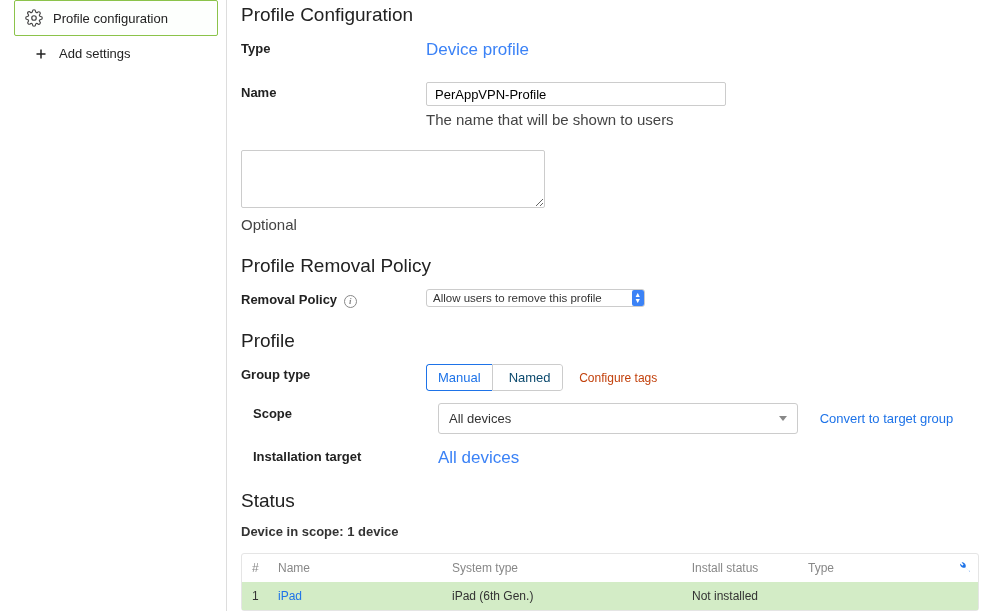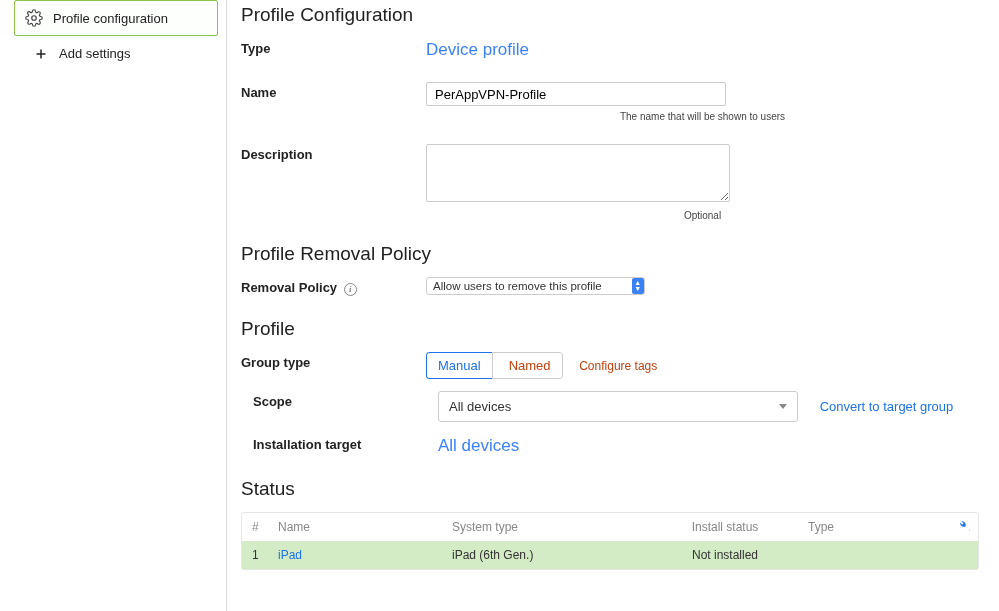--- a/index.html
+++ b/index.html
@@ -14,30 +14,30 @@
 .main { flex: 1; padding: 4px 20px 20px 14px; }
 h2 { font-size: 19px; font-weight: 400; color: #222; margin-bottom: 12px; }
 .section { margin-bottom: 22px; }
 .field-row { display: flex; margin-bottom: 8px; }
 .field-label-col { width: 185px; padding-top: 3px; }
 .field-label { font-size: 13px; font-weight: 600; color: #222; }
 .field-value-col { flex: 1; }
 .field-value-static { font-size: 17px; color: #3b82f6; padding-top: 2px; display: inline-block; }
 .text-input { width: 300px; padding: 4px 8px; border: 1px solid #ccc; border-radius: 2px; font-size: 13px; height: 24px; line-height: 14px; }
 .textarea-input { width: 304px; height: 58px; padding: 4px 8px; border: 1px solid #ccc; border-radius: 2px; font-size: 13px; resize: both; }
-.helper { font-size: 10px; color: #444; margin-top: 5px; text-align: center; }
+.helper { font-size: 15px; color: #444; margin-top: 5px; }
 .select-like { display: inline-flex; align-items: center; border: 1px solid #ccc; border-radius: 3px; height: 18px; background: #fff; padding: 0 0 0 6px; font-size: 11.5px; cursor: pointer; justify-content: flex-end; }
 .select-like .arrows { background: #3b82f6; color: #fff; width: 12px; height: 16px; margin-left: 30px; border-radius: 2px; display: inline-flex; flex-direction: column; align-items: center; justify-content: center; font-size: 7px; line-height: 6px; }
 .info-icon { display:inline-flex; width:13px; height:13px; border-radius:50%; border:1px solid #888; color:#888; font-size:9px; font-weight:700; align-items:center; justify-content:center; margin-left:3px; font-style: italic; font-family: Georgia, serif; }
 .seg { display:inline-flex; border-radius:3px; overflow:hidden; }
 .seg button { border:1px solid #ccc; background:#fff; padding:5px 11px; font-size:13px; cursor:pointer; }
 .seg button:first-child { border-right:none; border-radius:3px 0 0 3px; }
 .seg button:last-child { border-radius:0 3px 3px 0; }
 .seg button.active { color:#1e73e8; font-weight:400; border-color:#1e73e8; }
-.seg button:not(.active) { color:#c2410c;padding-left:16px; }
+.seg button:not(.active) { color:#0c4a6e;padding-left:16px; }
 .link { color:#c2410c; cursor:pointer; font-size:12px; }
 .link.ml { margin-left:13px; }
 .dropdown-wide { width:360px; border:1px solid #ccc; border-radius:3px; padding:7px 10px; display:inline-flex; align-items:center; justify-content:space-between; font-size:13px; cursor:pointer; }
 .caret-down { width:0; height:0; border-left:4px solid transparent; border-right:4px solid transparent; border-top:5px solid #888; }
 .convert-link { margin-left:18px; color:#1e73e8; font-size:13px; cursor:pointer; }
 .status-sub { font-size:13px; font-weight:700; margin-bottom:14px; }
 .table-wrap { border:1px solid #e5e5e5; border-radius:3px; }
 .table-head { display:flex; padding:7px 4px; font-size:12px; color:#888; position:relative; }
 .col-num { width:32px; padding-left:6px; }
 .col-name { width:174px; }
@@ -85,21 +85,20 @@
         <div class="field-value-col"><span class="field-value-static">Device profile</span></div>
       </div>
       <div class="field-row mt22">
         <div class="field-label-col"><span class="field-label">Name</span></div>
         <div class="field-value-col">
           <input class="text-input" value="PerAppVPN-Profile" style="">
           <div class="helper">The name that will be shown to users</div>
         </div>
       </div>
       <div class="field-row mt22">
-        <div class="field-label-col"><span class="field-label">Description</span></div>
         <div class="field-value-col">
           <textarea class="textarea-input" style=""></textarea>
           <div class="helper">Optional</div>
         </div>
       </div>
     </div>
 
     <div class="section">
       <h2>Profile Removal Policy</h2>
       <div class="field-row mt6">
@@ -142,20 +141,21 @@
         </div>
       </div>
       <div class="field-row mt12">
         <div class="field-label-col"><span class="field-label">Installation target</span></div>
         <div class="field-value-col"><span class="field-value-static">All devices</span></div>
       </div>
     </div>
 
     <div class="section">
       <h2>Status</h2>
+      <div class="status-sub mt6">Device in scope: 1 device</div>
       <div class="table-wrap">
         <div class="table-head">
           <div class="col-num">#</div>
           <div class="col-name">Name</div>
           <div class="col-sys">System type</div>
           <div class="col-install">Install status</div>
           <div class="col-tags">Type</div>
           <span class="wrench">
             <svg width="14" height="14" viewBox="0 0 24 24" fill="#1e73e8">
                 <path d="M22.7 19.3l-6.5-6.5c.5-1.2.7-2.5.4-3.9-.6-2.9-3.1-5-6.1-5.2-.5 0-.8.5-.5.9l3 3-2.1 2.1-3-3c-.4-.3-.9 0-.9.5.2 3 2.3 5.5 5.2 6.1 1.4.3 2.7.1 3.9-.4l6.5 6.5c.4.4 1 .4 1.4 0l.7-.7c.4-.4.4-1 0-1.4z"></path>

